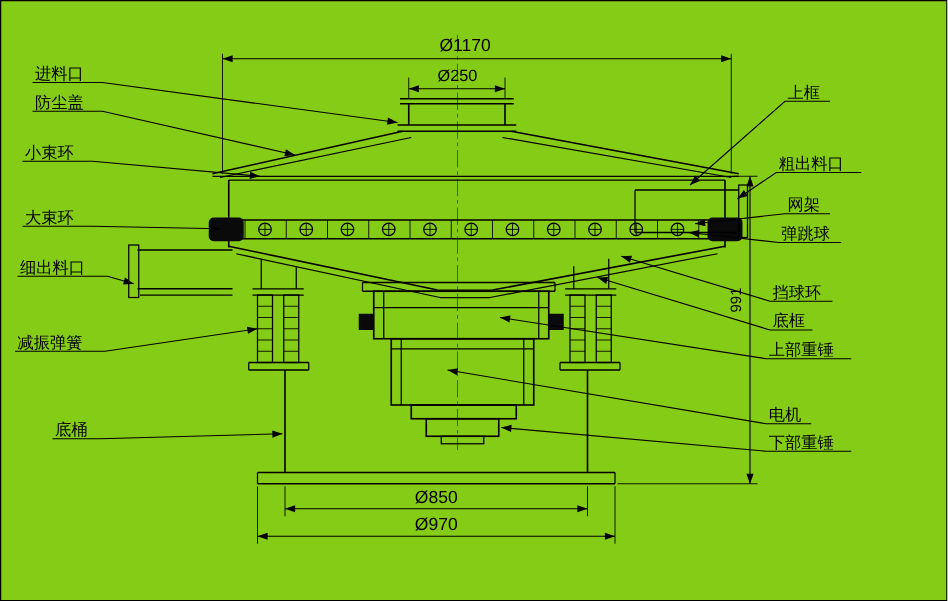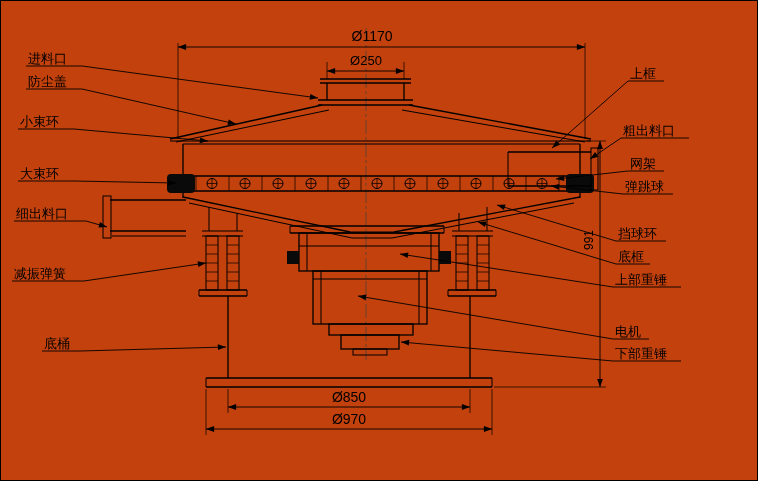--- a/index.html
+++ b/index.html
@@ -1,16 +1,16 @@
 <!DOCTYPE html>
 <html><head>
 <meta charset="utf-8">
 <style>
   html,body{margin:0;padding:0;background:#ffffff;}
-  .stage{position:relative;width:758px;height:481px;background:#c2410c;overflow:hidden;
+  .stage{position:relative;width:758px;height:481px;background:#84cc16;overflow:hidden;
          font-family:"Liberation Sans","DejaVu Sans",sans-serif;}
   svg{display:block;}
   .ln{stroke:#000;stroke-width:1.3;fill:none;}
   .md{stroke:#000;stroke-width:1;fill:none;}
   .thin{stroke:#000;stroke-width:0.7;fill:none;}
   .dim{stroke:#000;stroke-width:0.9;fill:none;}
   .lead{stroke:#000;stroke-width:0.9;fill:none;}
   .cl{stroke:#444;stroke-width:0.7;fill:none;stroke-dasharray:14 3 3 3;}
   text{fill:#000;font-family:"Liberation Sans","DejaVu Sans",sans-serif;}
   .lbl{font-size:13px;}

